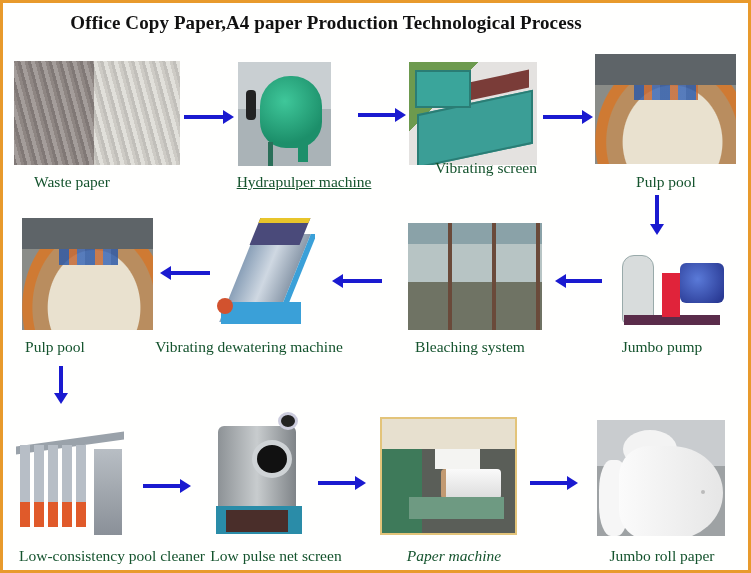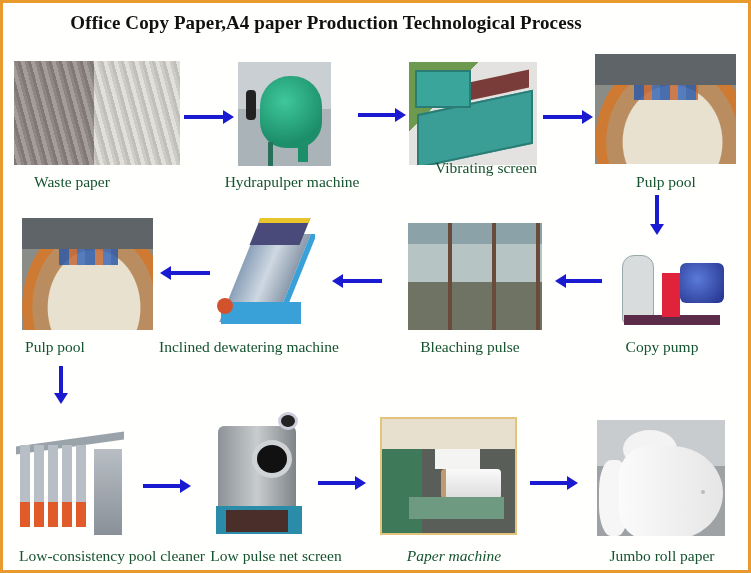--- a/index.html
+++ b/index.html
@@ -77,21 +77,21 @@
 <div class="label" style="left:72px;top:173px;">Waste paper</div>
 
 <div class="arrow-h right" style="left:184px;top:115px;width:40px;"></div>
 
 <div class="pic pulper" style="left:238px;top:62px;width:93px;height:104px;">
   <div class="wheel"></div>
   <div class="tank"></div>
   <div class="leg1"></div>
   <div class="leg2"></div>
 </div>
-<div class="label" style="left:292px;top:173px;">Hydrapulper machine</div>
+<div class="label" style="left:304px;top:173px;text-decoration:underline;">Hydrapulper machine</div>
 
 <div class="arrow-h right" style="left:358px;top:113px;width:38px;"></div>
 
 <div class="pic vib" style="left:409px;top:62px;width:128px;height:103px;">
   <div class="body"></div>
   <div class="rail"></div>
   <div class="box"></div>
 </div>
 <div class="label" style="left:486px;top:159px;">Vibrating screen</div>
 
@@ -110,36 +110,36 @@
 <div class="label" style="left:55px;top:338px;">Pulp pool</div>
 
 <div class="arrow-h left" style="left:170px;top:271px;width:40px;"></div>
 
 <div class="pic dewater" style="left:215px;top:212px;width:100px;height:118px;">
   <div class="plate"></div>
   <div class="top"></div>
   <div class="base"></div>
   <div class="pipe"></div>
 </div>
-<div class="label" style="left:249px;top:338px;">Inclined dewatering machine</div>
+<div class="label" style="left:249px;top:338px;">Vibrating dewatering machine</div>
 
 <div class="arrow-h left" style="left:342px;top:279px;width:40px;"></div>
 
 <div class="pic bleach" style="left:408px;top:223px;width:134px;height:107px;"></div>
-<div class="label" style="left:470px;top:338px;">Bleaching pulse</div>
+<div class="label" style="left:470px;top:338px;">Bleaching system</div>
 
 <div class="arrow-h left" style="left:565px;top:279px;width:37px;"></div>
 
 <div class="pic pump" style="left:618px;top:245px;width:110px;height:82px;">
   <div class="casing"></div>
   <div class="base"></div>
   <div class="red"></div>
   <div class="motor"></div>
 </div>
-<div class="label" style="left:662px;top:338px;">Copy pump</div>
+<div class="label" style="left:662px;top:338px;">Jumbo pump</div>
 
 <div class="arrow-v" style="left:59px;top:366px;height:28px;"></div>
 
 <div class="pic cleaner" style="left:16px;top:425px;width:110px;height:112px;">
   <div class="rack"></div>
   <div class="col" style="left:4px;"></div>
   <div class="col" style="left:18px;"></div>
   <div class="col" style="left:32px;"></div>
   <div class="col" style="left:46px;"></div>
   <div class="col" style="left:60px;"></div>

